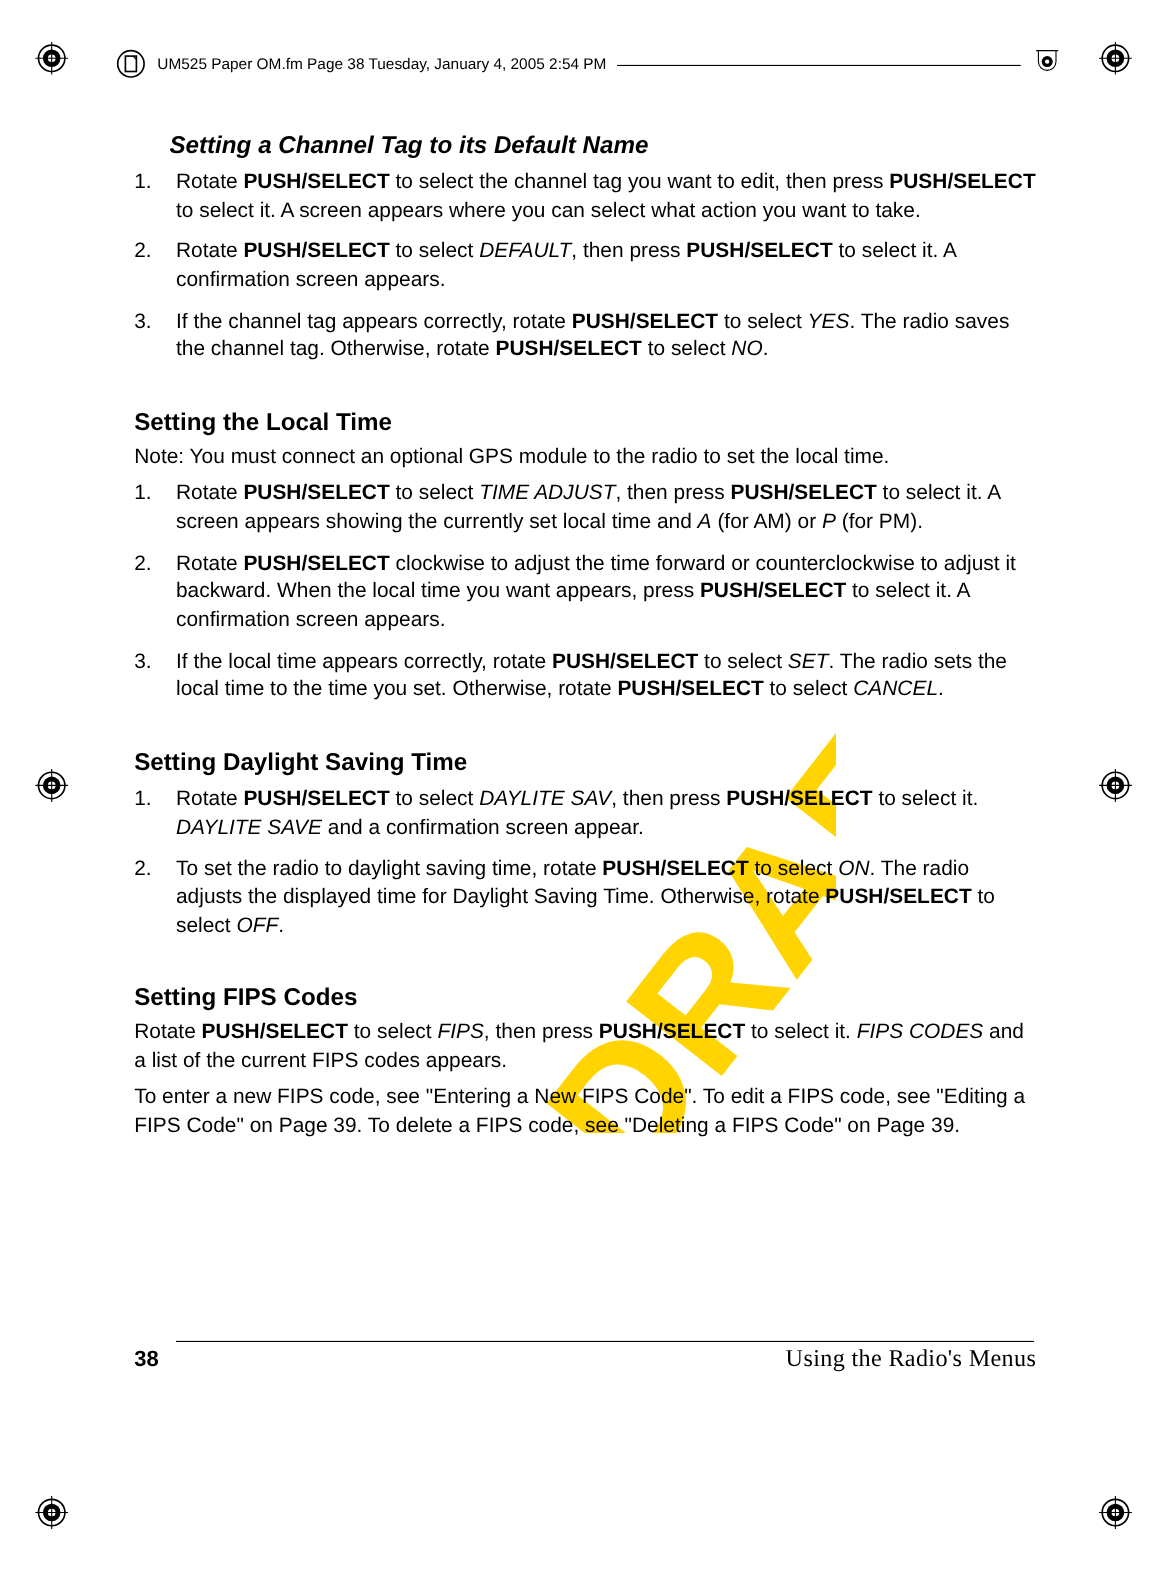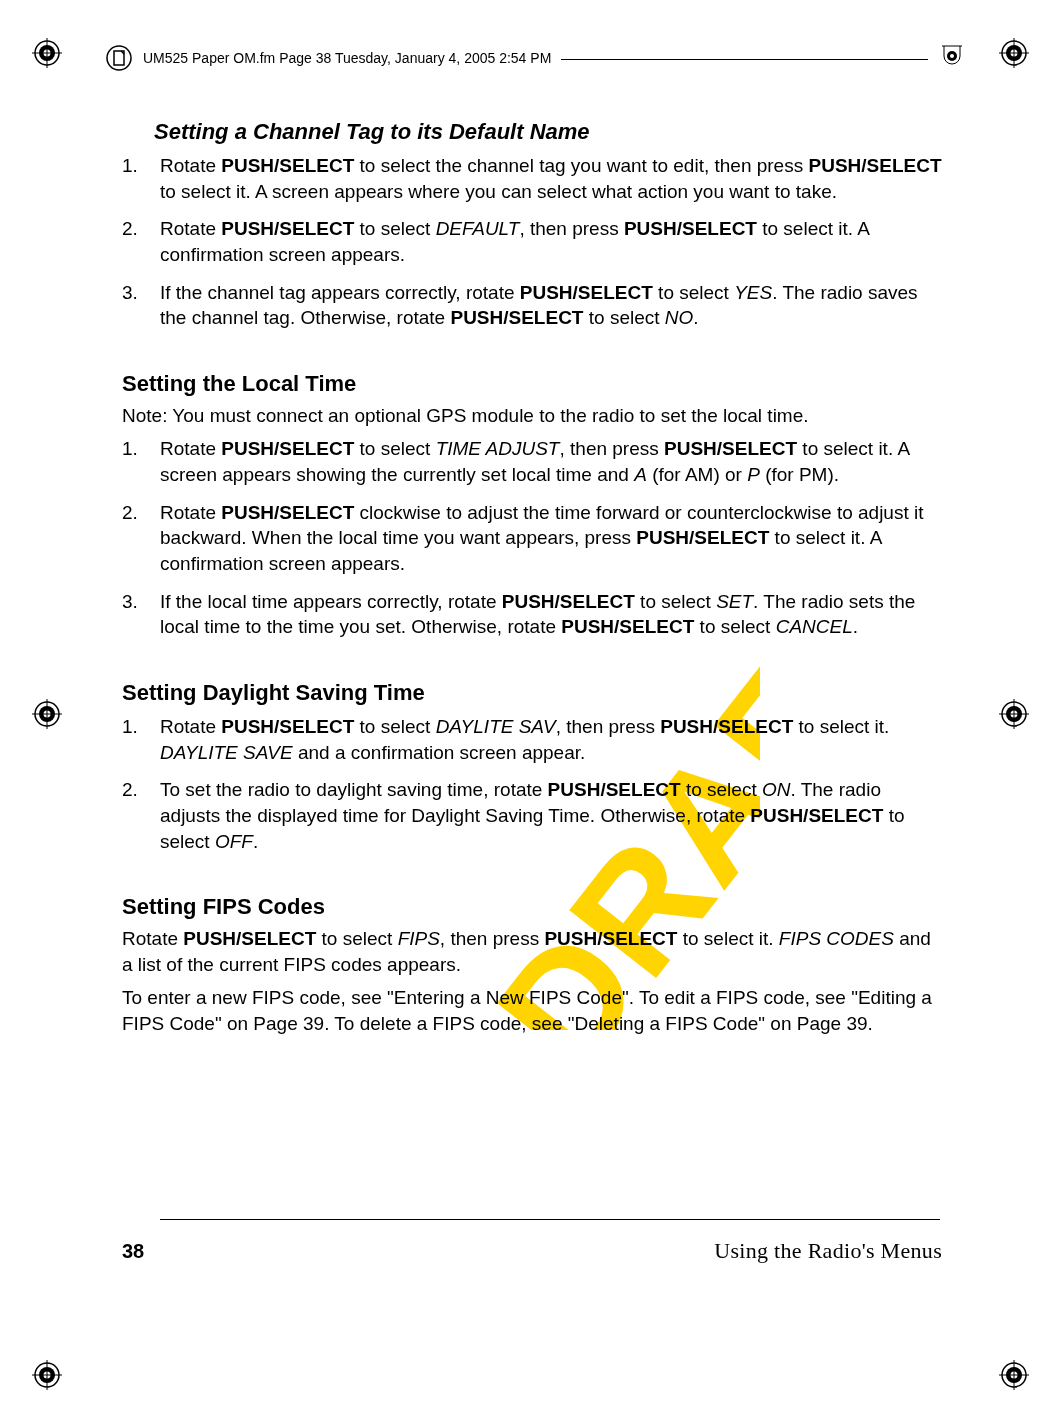--- a/index.html
+++ b/index.html
@@ -92,21 +92,21 @@
   }
   ol li .num {
     position: absolute;
     left: 0;
     top: 0;
   }
   .b { font-weight: bold; }
   .i { font-style: italic; }
   .footer {
     position: absolute;
-    bottom: 164px;
+    bottom: 180px;
     left: 122px;
     width: 820px;
     display: flex;
     justify-content: space-between;
     align-items: baseline;
     text-align: right;
   }
   .footer .pagenum { font-size: 20px; font-weight: bold; }
   .footer .title { font-size: 22px; font-family: Liberation Serif, serif; letter-spacing:0.3px;}
   .footer-rule {

